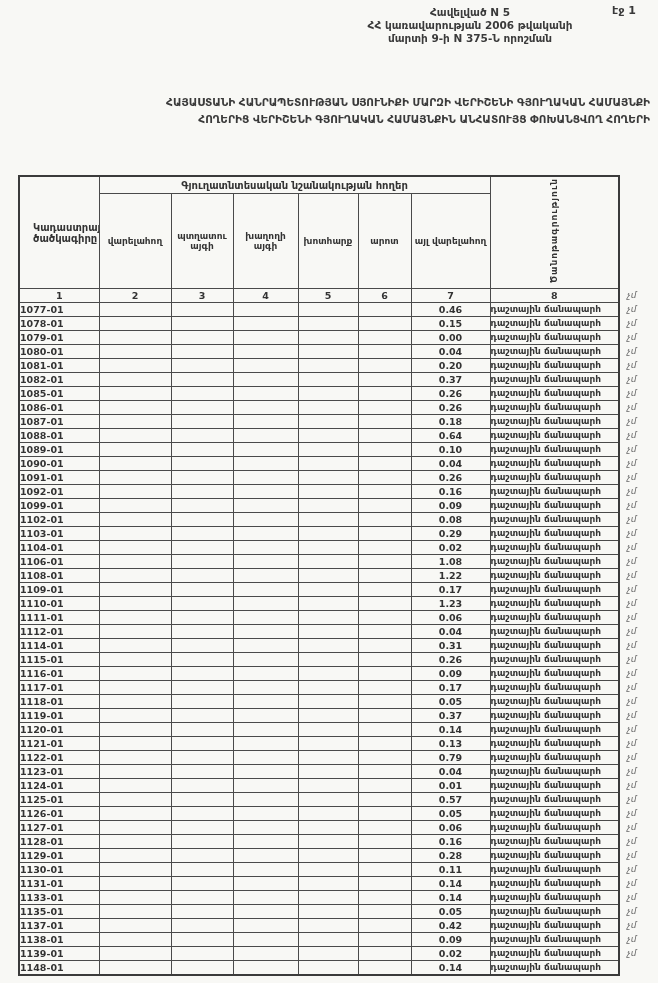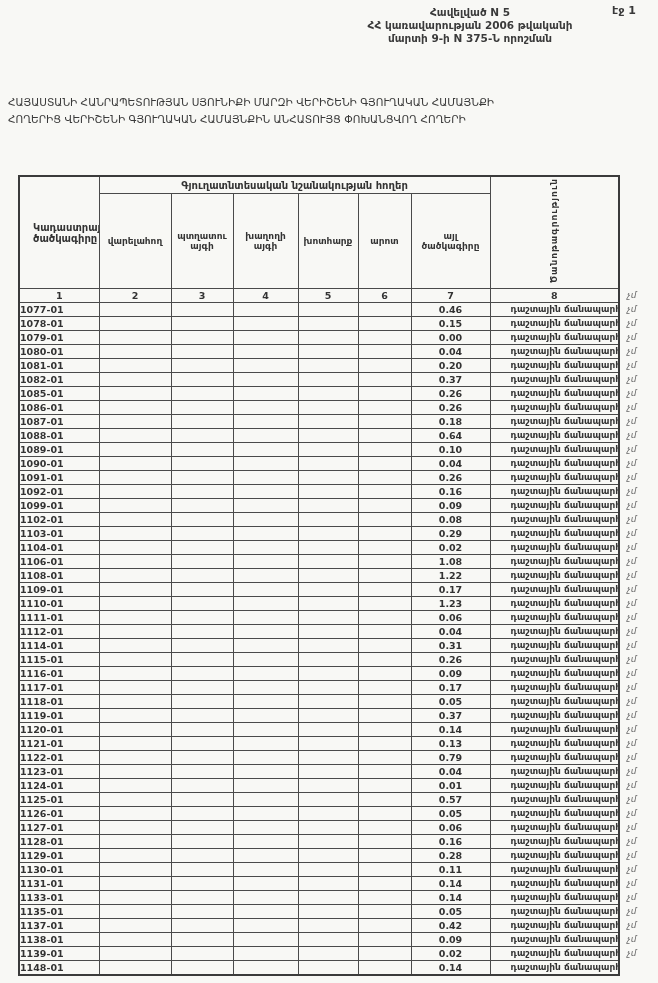--- a/index.html
+++ b/index.html
@@ -23,21 +23,21 @@
     text-align:center; font-size:10.5px; font-weight:bold;
     line-height:13px; color:#3a3a3a;
   }
   .doc-title {
     position:absolute; top:70px; left:0; width:100%;
     text-align:center; font-size:14px; font-weight:bold;
     letter-spacing:3px; color:#333;
   }
   .doc-subtitle {
     position:absolute; top:94px; left:8px; width:642px;
-    text-align:left; font-size:10.5px; font-weight:normal;
+    text-align:right; font-size:10.5px; font-weight:bold;
     line-height:17px; color:#3a3a3a;
   }
   
   .table-wrap { position:absolute; top:175px; left:18px; display:flex; }
   table {
     border-collapse:collapse; table-layout:fixed; width:600px;
     border:2px solid #3b3b3b;
   }
   th, td {
     border:1px solid #4a4a4a; padding:0;
@@ -48,21 +48,21 @@
   thead th.code-hdr  { font-size:10px; vertical-align:middle; padding:0 13px; }
   thead tr.num-row th { height:13px; font-size:9.5px; text-align:center; }
   .rot {
     display:inline-block;
     writing-mode:vertical-rl; transform:rotate(180deg);
     font-size:9px; letter-spacing:1px; white-space:nowrap;
   }
   tbody td { height:13px; font-size:9.5px; line-height:13px; }
   tbody td.code { text-align:left;margin-left:8px; }
   tbody td.val  { text-align:center; }
-  tbody td.note { text-align:left; padding-left:20px; font-size:9px; white-space:nowrap; }
+  tbody td.note { text-align:left; padding-left:0; font-size:9px; white-space:nowrap; }
   
   .marks {
     margin-left:7px; margin-top:113px;
     display:flex; flex-direction:column;
   }
   .mark {
     height:14px; line-height:14px;
     font-size:9px; font-style:italic; color:#6a6a6a;
   }
 </style>
@@ -104,21 +104,21 @@
           <th rowspan="2">
             <span class="rot">Ծանոթագրություն</span>
           </th>
         </tr>
         <tr>
           <th class="sub-hdr">վարելահող</th>
           <th class="sub-hdr">պտղատու այգի</th>
           <th class="sub-hdr">խաղողի այգի</th>
           <th class="sub-hdr">խոտհարք</th>
           <th class="sub-hdr">արոտ</th>
-          <th class="sub-hdr">այլ ծածկագիրը</th>
+          <th class="sub-hdr">այլ վարելահող</th>
         </tr>
         <tr class="num-row">
           <th>1</th>
           <th>2</th>
           <th>3</th>
           <th>4</th>
           <th>5</th>
           <th>6</th>
           <th>7</th>
           <th>8</th>

